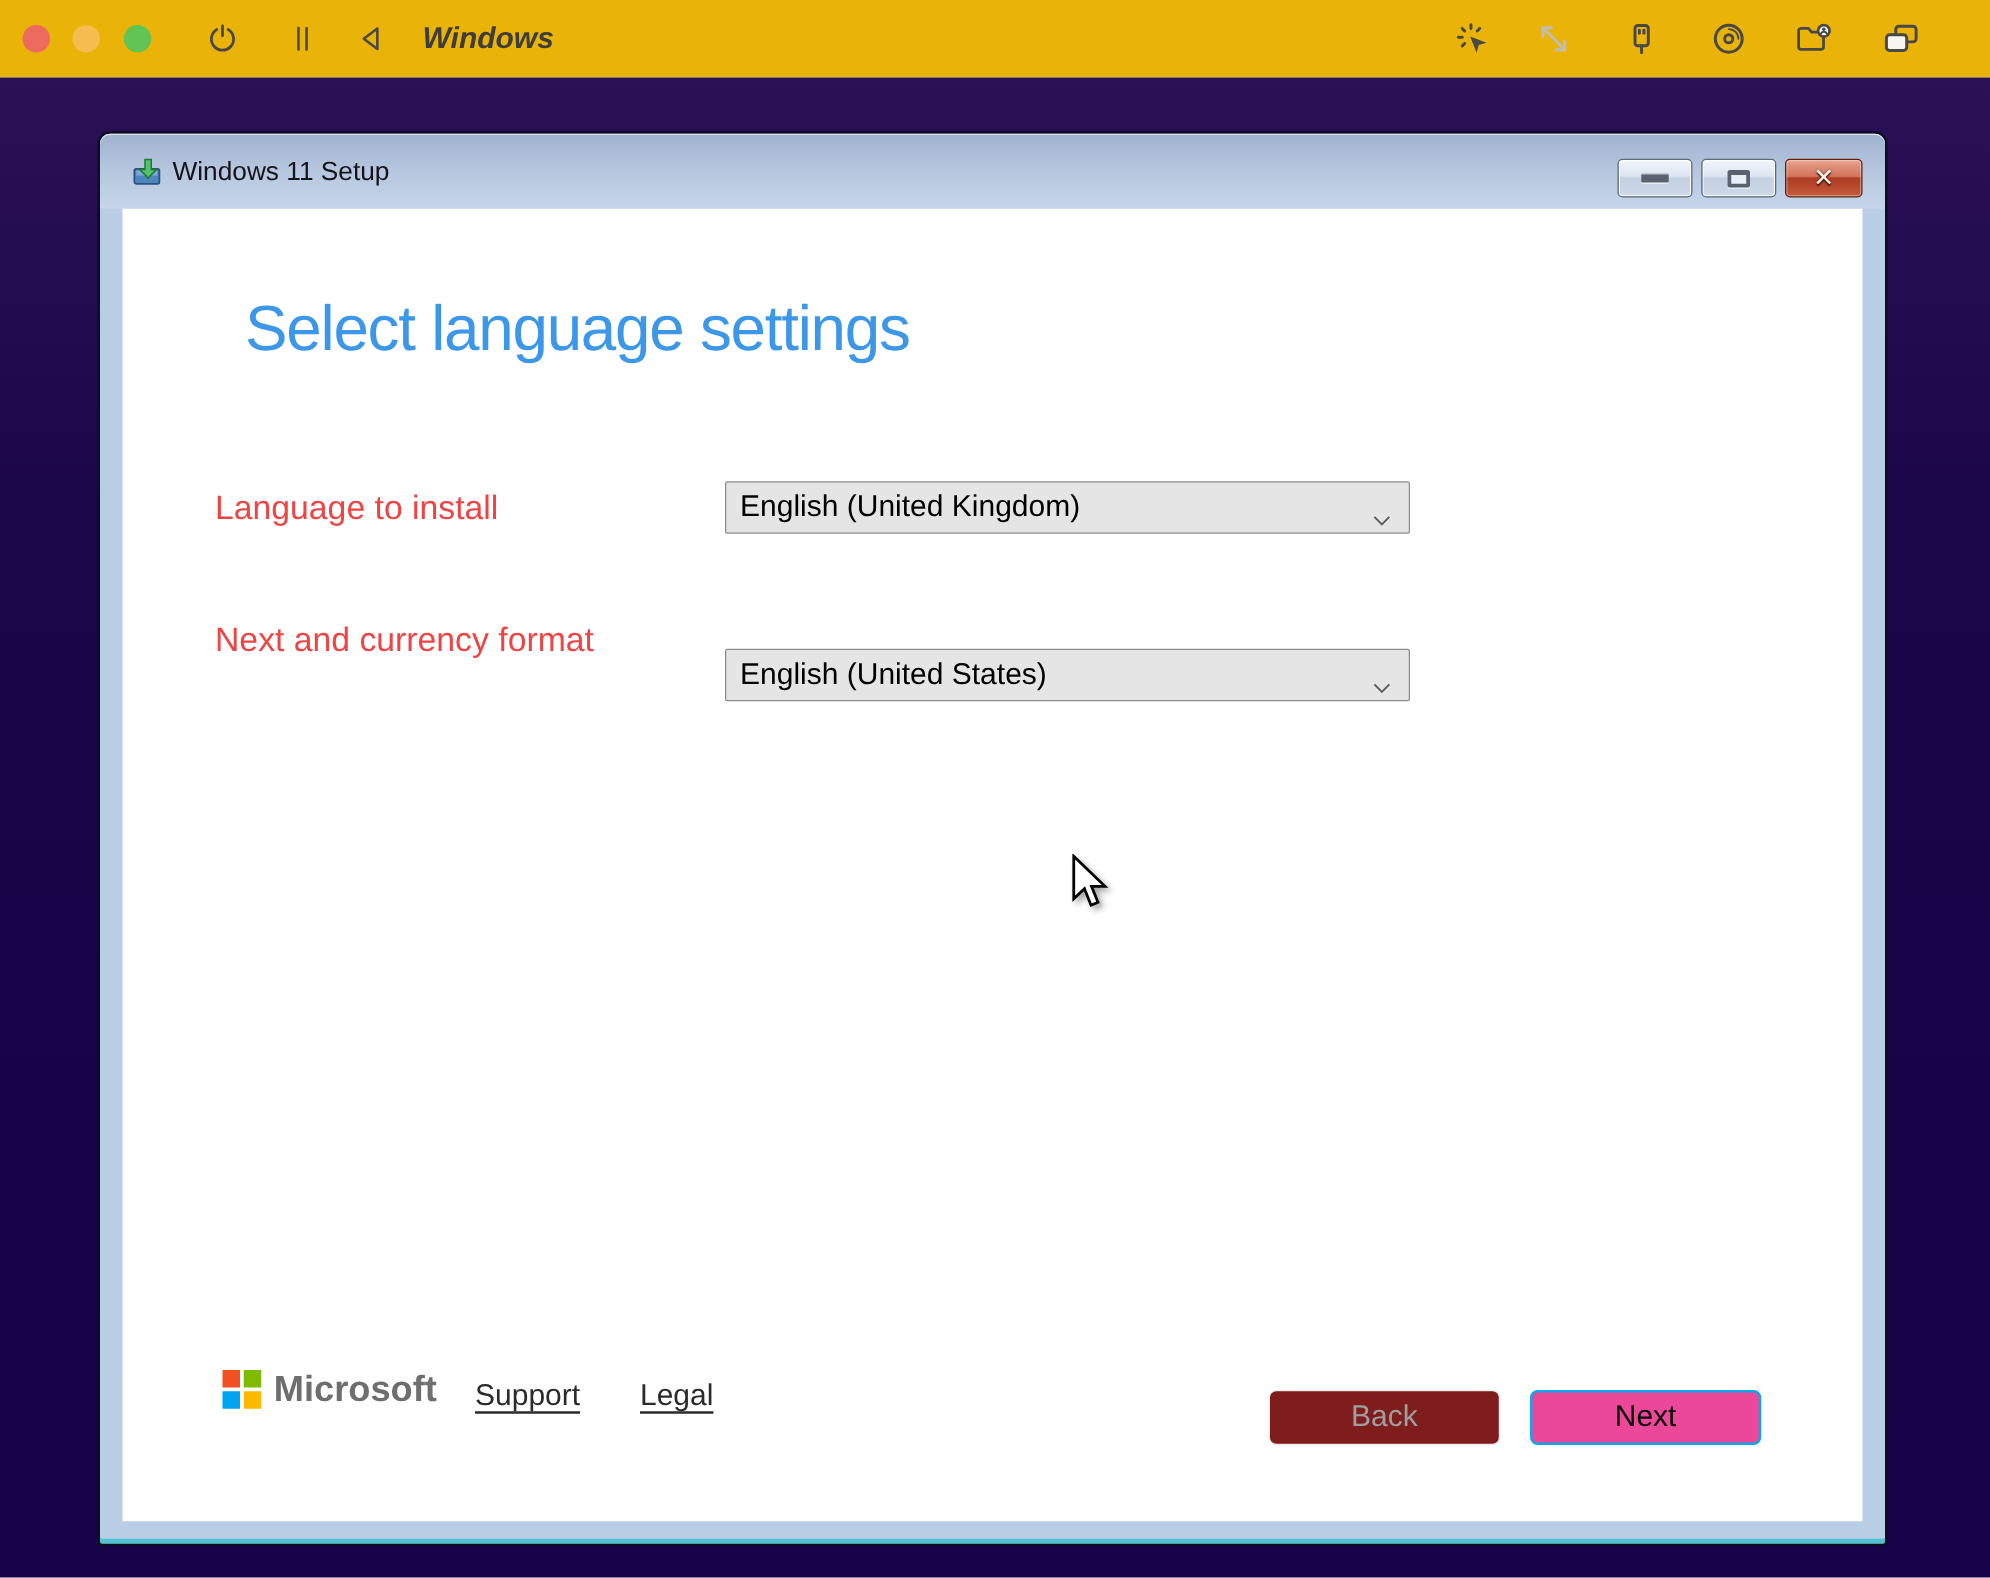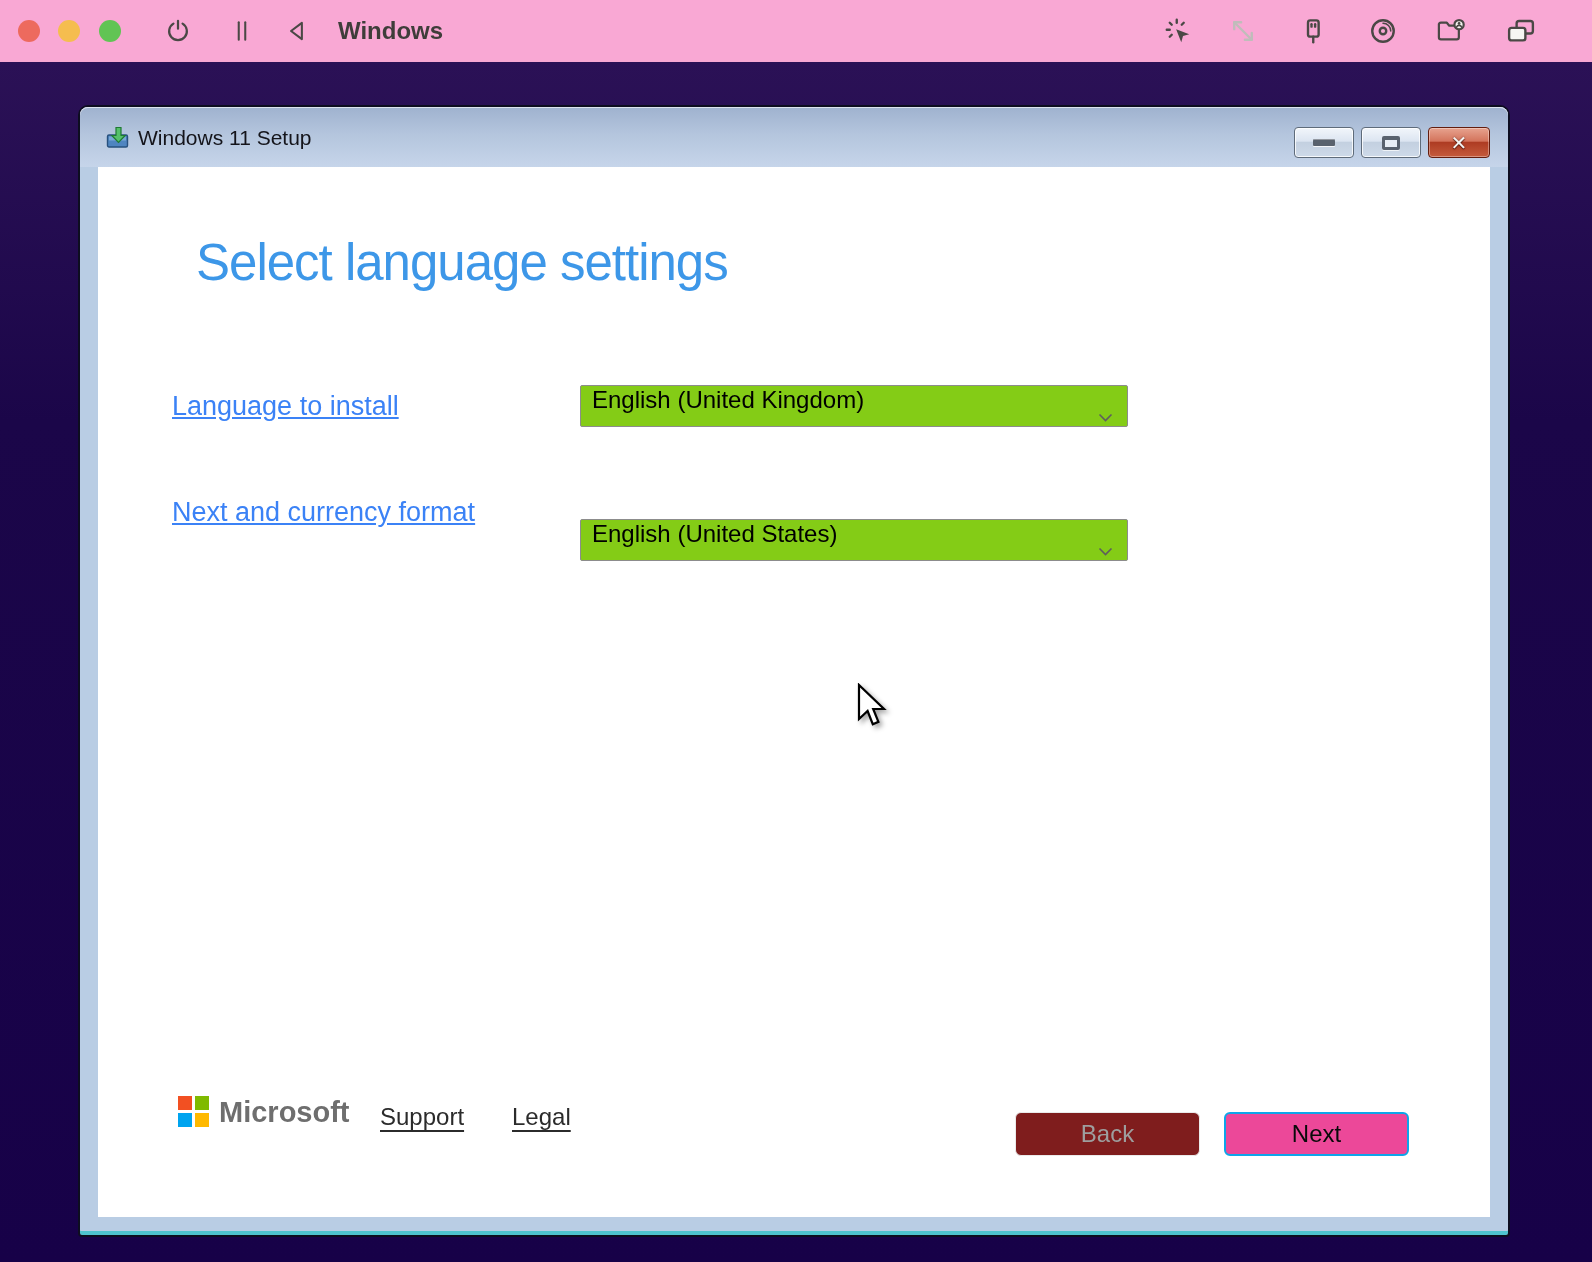--- a/index.html
+++ b/index.html
@@ -1,21 +1,21 @@
 <!DOCTYPE html>
 <html><head>
 <meta charset="utf-8">
 <style>
   * { margin:0; padding:0; box-sizing:border-box; }
   html,body { width:1592px; height:1262px; overflow:hidden;
               font-family:"Liberation Sans","DejaVu Sans",sans-serif; }
 
   
   .vm-toolbar { position:absolute; left:0; top:0; width:1592px; height:62px;
-                background:#f9a8d4; display:flex; align-items:center; }
+                background:#eab308; display:flex; align-items:center;font-style:italic; }
   .traffic { position:absolute; top:20px; width:22px; height:22px; border-radius:50%; }
   .traffic.red    { left:18px; background:#ED6A5E; }
   .traffic.yellow { left:58px; background:#F5BD4F; }
   .traffic.green  { left:99px; background:#61C454; }
   .tb-icon { position:absolute; top:16px; width:30px; height:30px; display:flex;
              align-items:center; justify-content:center; }
   .tb-icon svg { stroke:#4A4845; fill:none; stroke-width:1.9; stroke-linecap:round; stroke-linejoin:round; }
   .tb-icon.disabled svg { stroke:#BFBDBA; }
   .vm-title { position:absolute; left:338px; top:17px; font-size:24px; font-weight:700; color:#3F3D3A; }
 
@@ -48,25 +48,25 @@
   .glyph-max { width:18px; height:14px; border:3px solid #59626E; border-top-width:4px;
                background:#E9EFF6; border-radius:2px; box-shadow:0 1px 0 rgba(255,255,255,.7); }
   .glyph-x { font-size:20px; font-weight:700; color:#F4F4F2; line-height:1;
              text-shadow:0 1px 1px rgba(60,10,0,.8), 0 0 2px rgba(60,10,0,.6); }
 
   
   .win-content { position:absolute; left:18px; top:60px; width:1392px; height:1050px;
                  background:#FFFFFF; }
   .page-heading { position:absolute; left:74px; top:66px; font-size:51px; font-weight:300;
                   letter-spacing:-1px; color:#3D97E8;margin-left:24px; }
-  .field-label { position:absolute; left:74px; font-size:27px; color:#3b82f6;text-decoration:underline; }
+  .field-label { position:absolute; left:74px; font-size:27px; color:#ef4444; }
   .field-label.row1 { top:224px; }
   .field-label.row2 { top:330px; }
-  .dropdown { position:absolute; left:482px; width:548px; height:42px; background:#84cc16;
-              border:1px solid #8C8C8C; border-radius:2px; display:flex; 
+  .dropdown { position:absolute; left:482px; width:548px; height:42px; background:#e5e5e5;
+              border:1px solid #8C8C8C; border-radius:2px; display:flex; align-items:center;
               font-size:24px; color:#000; padding-left:11px; cursor:default; }
   .dropdown.row1 { top:218px; }
   .dropdown.row2 { top:324px;margin-top:28px; }
   .dropdown .chev { position:absolute; right:14px; top:15px; }
 
   
   .mouse-cursor { position:absolute; left:758px; top:516px;
                   filter:drop-shadow(3px 3px 2.5px rgba(0,0,0,.35)); }
 
   

